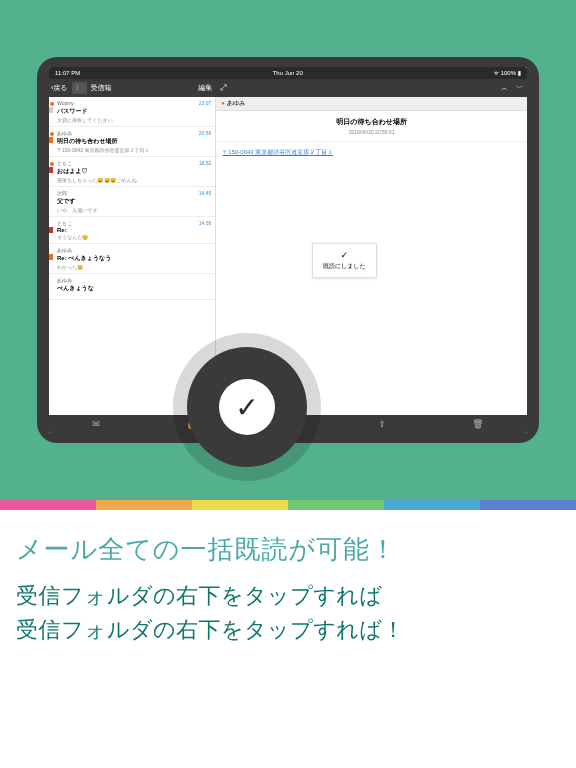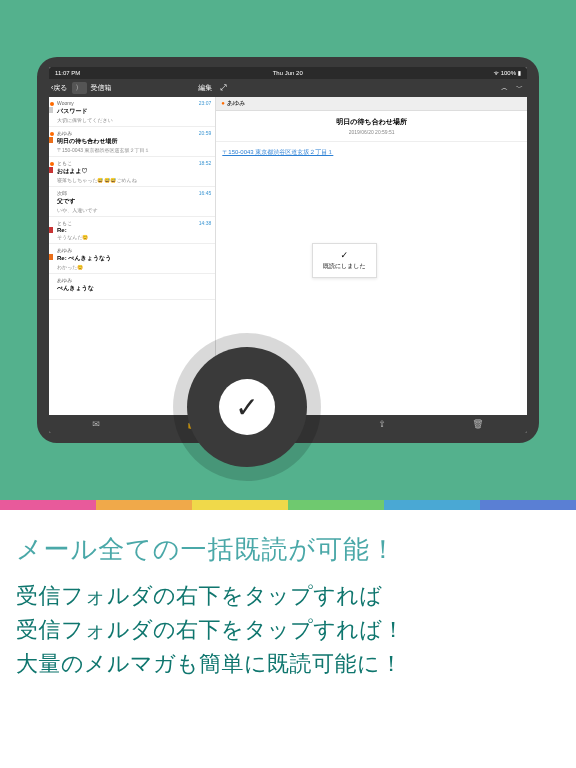--- a/index.html
+++ b/index.html
@@ -168,15 +168,14 @@
     <div class="s4"></div>
     <div class="s5"></div>
     <div class="s6"></div>
 </div>
 
 <div class="captions">
   <div class="c1">メール全ての一括既読が可能！</div>
   <div class="c2">
     <div>受信フォルダの右下をタップすれば</div>
     <div>受信フォルダの右下をタップすれば！</div>
-    <div>大量のメルマガも簡単に既読可能に！</div>
   </div>
 </div>
 
 </body></html>

